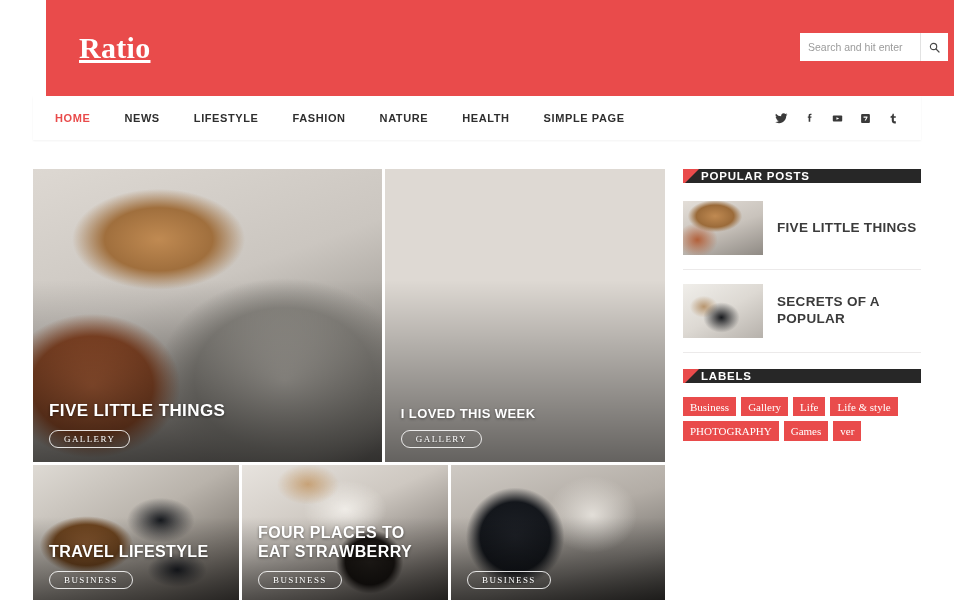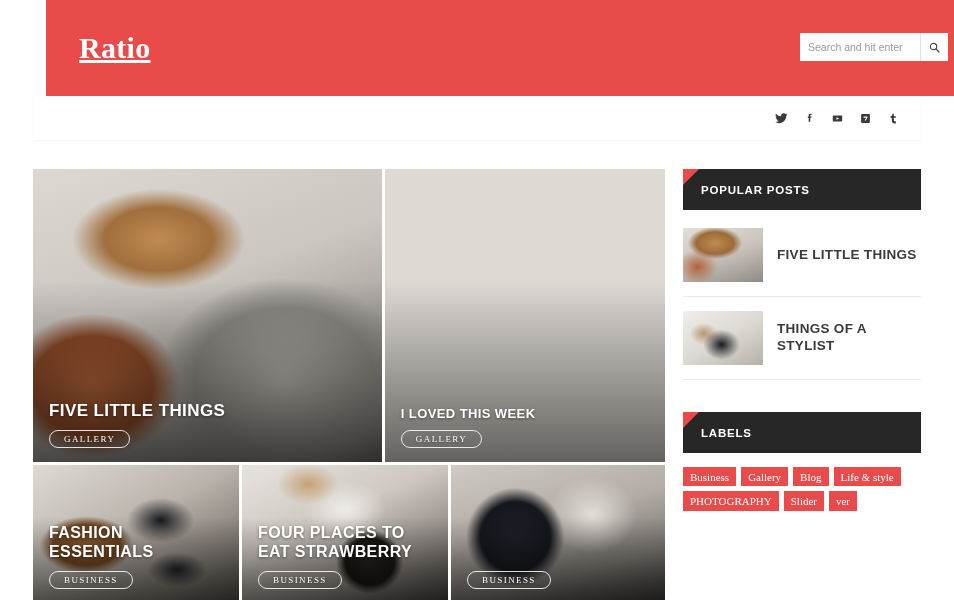--- a/index.html
+++ b/index.html
@@ -215,25 +215,25 @@
       linear-gradient(160deg, #e3ded8 0%, #c9c3bc 50%, #8f8a84 100%);
   }
   .ph-thumb2 {
     background:
       radial-gradient(ellipse 24px 20px at 48% 62%, #17191d 0%, rgba(23,25,29,0) 76%),
       radial-gradient(ellipse 18px 14px at 26% 42%, #b8966f 0%, rgba(184,150,111,0) 78%),
       linear-gradient(150deg, #f0eeea 0%, #ddd9d3 50%, #b6b1ab 100%);
   }
 
   
-  .widget + .widget { margin-top: 32px; }
+  .widget + .widget { margin-top: 16px; }
   .wtitle {
     position: relative;
     background: #272727;
-    height: 41px;
+    height: 14px;
     display: flex;
     align-items: center;
     padding-left: 18px;
     overflow: hidden;
   }
   .wtitle span {
     color: #ffffff;
     font-size: 11.5px;
     font-weight: bold;
     letter-spacing: 0.8px;
@@ -302,20 +302,43 @@
         <svg width="11" height="11" viewBox="0 0 16 16" fill="none" stroke="#4a4a4a" stroke-width="1.7">
           <circle cx="6.6" cy="6.6" r="4.6"></circle>
           <line x1="10.2" y1="10.2" x2="14.6" y2="14.6" stroke-linecap="round"></line>
         </svg>
       </span>
     </button>
   </form>
 </div>
 
 <nav class="navbar">
+  <ul class="nav-items">
+    <li>
+        <a href="#" class="active">HOME</a>
+      </li>
+    <li>
+        <a href="#">NEWS</a>
+      </li>
+    <li>
+        <a href="#">LIFESTYLE</a>
+      </li>
+    <li>
+        <a href="#">FASHION</a>
+      </li>
+    <li>
+        <a href="#">NATURE</a>
+      </li>
+    <li>
+        <a href="#">HEALTH</a>
+      </li>
+    <li>
+        <a href="#">SIMPLE PAGE</a>
+      </li>
+  </ul>
 
   <div class="social">
     <a href="#">
       <svg width="13" height="13" viewBox="0 0 16 16" fill="currentColor">
           <path d="M15.3 3.0c-.55.25-1.15.41-1.77.49.64-.38 1.12-.99 1.35-1.71-.6.35-1.26.61-1.96.75a3.1 3.1 0 0 0-5.28 2.82A8.78 8.78 0 0 1 1.2 2.1a3.1 3.1 0 0 0 .96 4.13c-.5-.02-.98-.16-1.4-.39v.04a3.1 3.1 0 0 0 2.48 3.03c-.45.12-.93.14-1.39.05a3.1 3.1 0 0 0 2.89 2.15 6.2 6.2 0 0 1-4.58 1.28A8.76 8.76 0 0 0 5 13.8c5.7 0 8.82-4.72 8.82-8.81l-.01-.4A6.3 6.3 0 0 0 15.3 3z"></path>
         </svg>
     </a>
     <a href="#">
       <svg width="13" height="13" viewBox="0 0 16 16" fill="currentColor">
           <path d="M10.5 5.4h-1.6V4.3c0-.43.29-.53.49-.53h1.08V2.1L8.98 2.1c-1.65 0-2.02 1.23-2.02 2.02v1.28H5.9v1.74h1.06V11.9h2V7.14h1.35l.19-1.74z"></path>
@@ -367,21 +390,21 @@
         </a>
 
       </div>
 
       <div class="grid-row">
 
         <a href="#" class="card small c-b1">
           <span class="photo ph-travel"></span>
           <span class="shade"></span>
           <span class="meta">
-            <span class="ctitle" style="display:block">FASHION ESSENTIALS</span>
+            <span class="ctitle" style="display:block">TRAVEL LIFESTYLE</span>
             <span class="badge">BUSINESS</span>
           </span>
         </a>
 
         <a href="#" class="card small c-b2">
           <span class="photo ph-coffee"></span>
           <span class="shade"></span>
           <span class="meta">
             <span class="ctitle" style="display:block">FOUR PLACES TO EAT STRAWBERRY</span>
             <span class="badge">BUSINESS</span>
@@ -406,37 +429,37 @@
           <span class="corner"></span>
           <span>POPULAR POSTS</span>
         </div>
         <div class="pp-list">
           <a href="#" class="pp-item">
             <span class="thumb ph-thumb1"></span>
             <span class="pp-title">FIVE LITTLE THINGS</span>
           </a>
           <a href="#" class="pp-item">
             <span class="thumb ph-thumb2"></span>
-            <span class="pp-title">THINGS OF A STYLIST</span>
+            <span class="pp-title">SECRETS OF A POPULAR</span>
           </a>
         </div>
       </section>
 
       <section class="widget">
         <div class="wtitle">
           <span class="corner"></span>
           <span>LABELS</span>
         </div>
         <div class="labels">
           <a href="#" class="label-tag">Business</a>
           <a href="#" class="label-tag">Gallery</a>
-          <a href="#" class="label-tag">Blog</a>
+          <a href="#" class="label-tag">Life</a>
           <a href="#" class="label-tag">Life &amp; style</a>
           <a href="#" class="label-tag">PHOTOGRAPHY</a>
-          <a href="#" class="label-tag">Slider</a>
+          <a href="#" class="label-tag">Games</a>
           <a href="#" class="label-tag">ver</a>
         </div>
       </section>
 
 
     </aside>
   </div>
 </div>
 
 </body></html>

